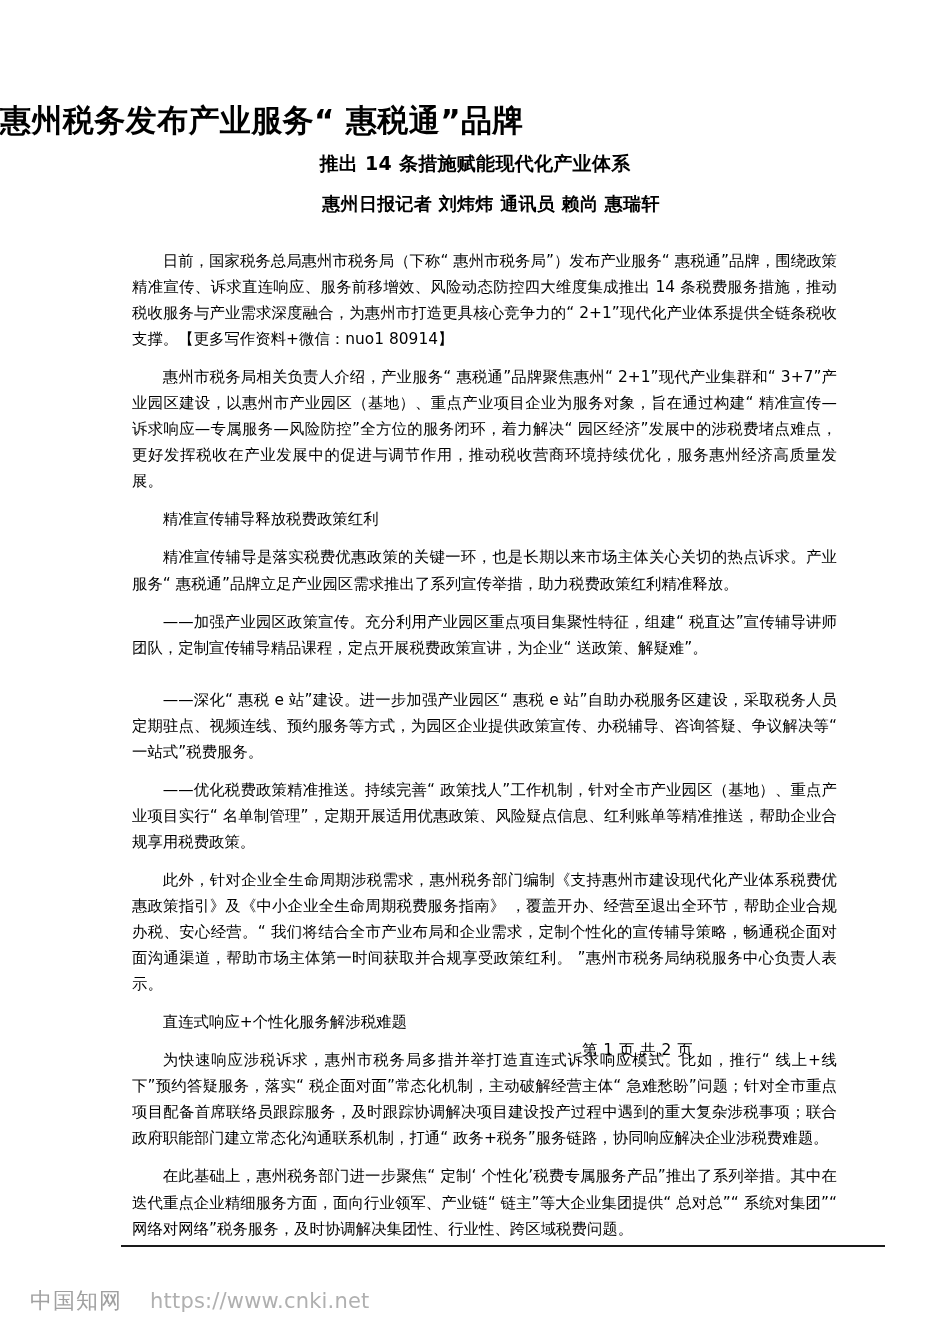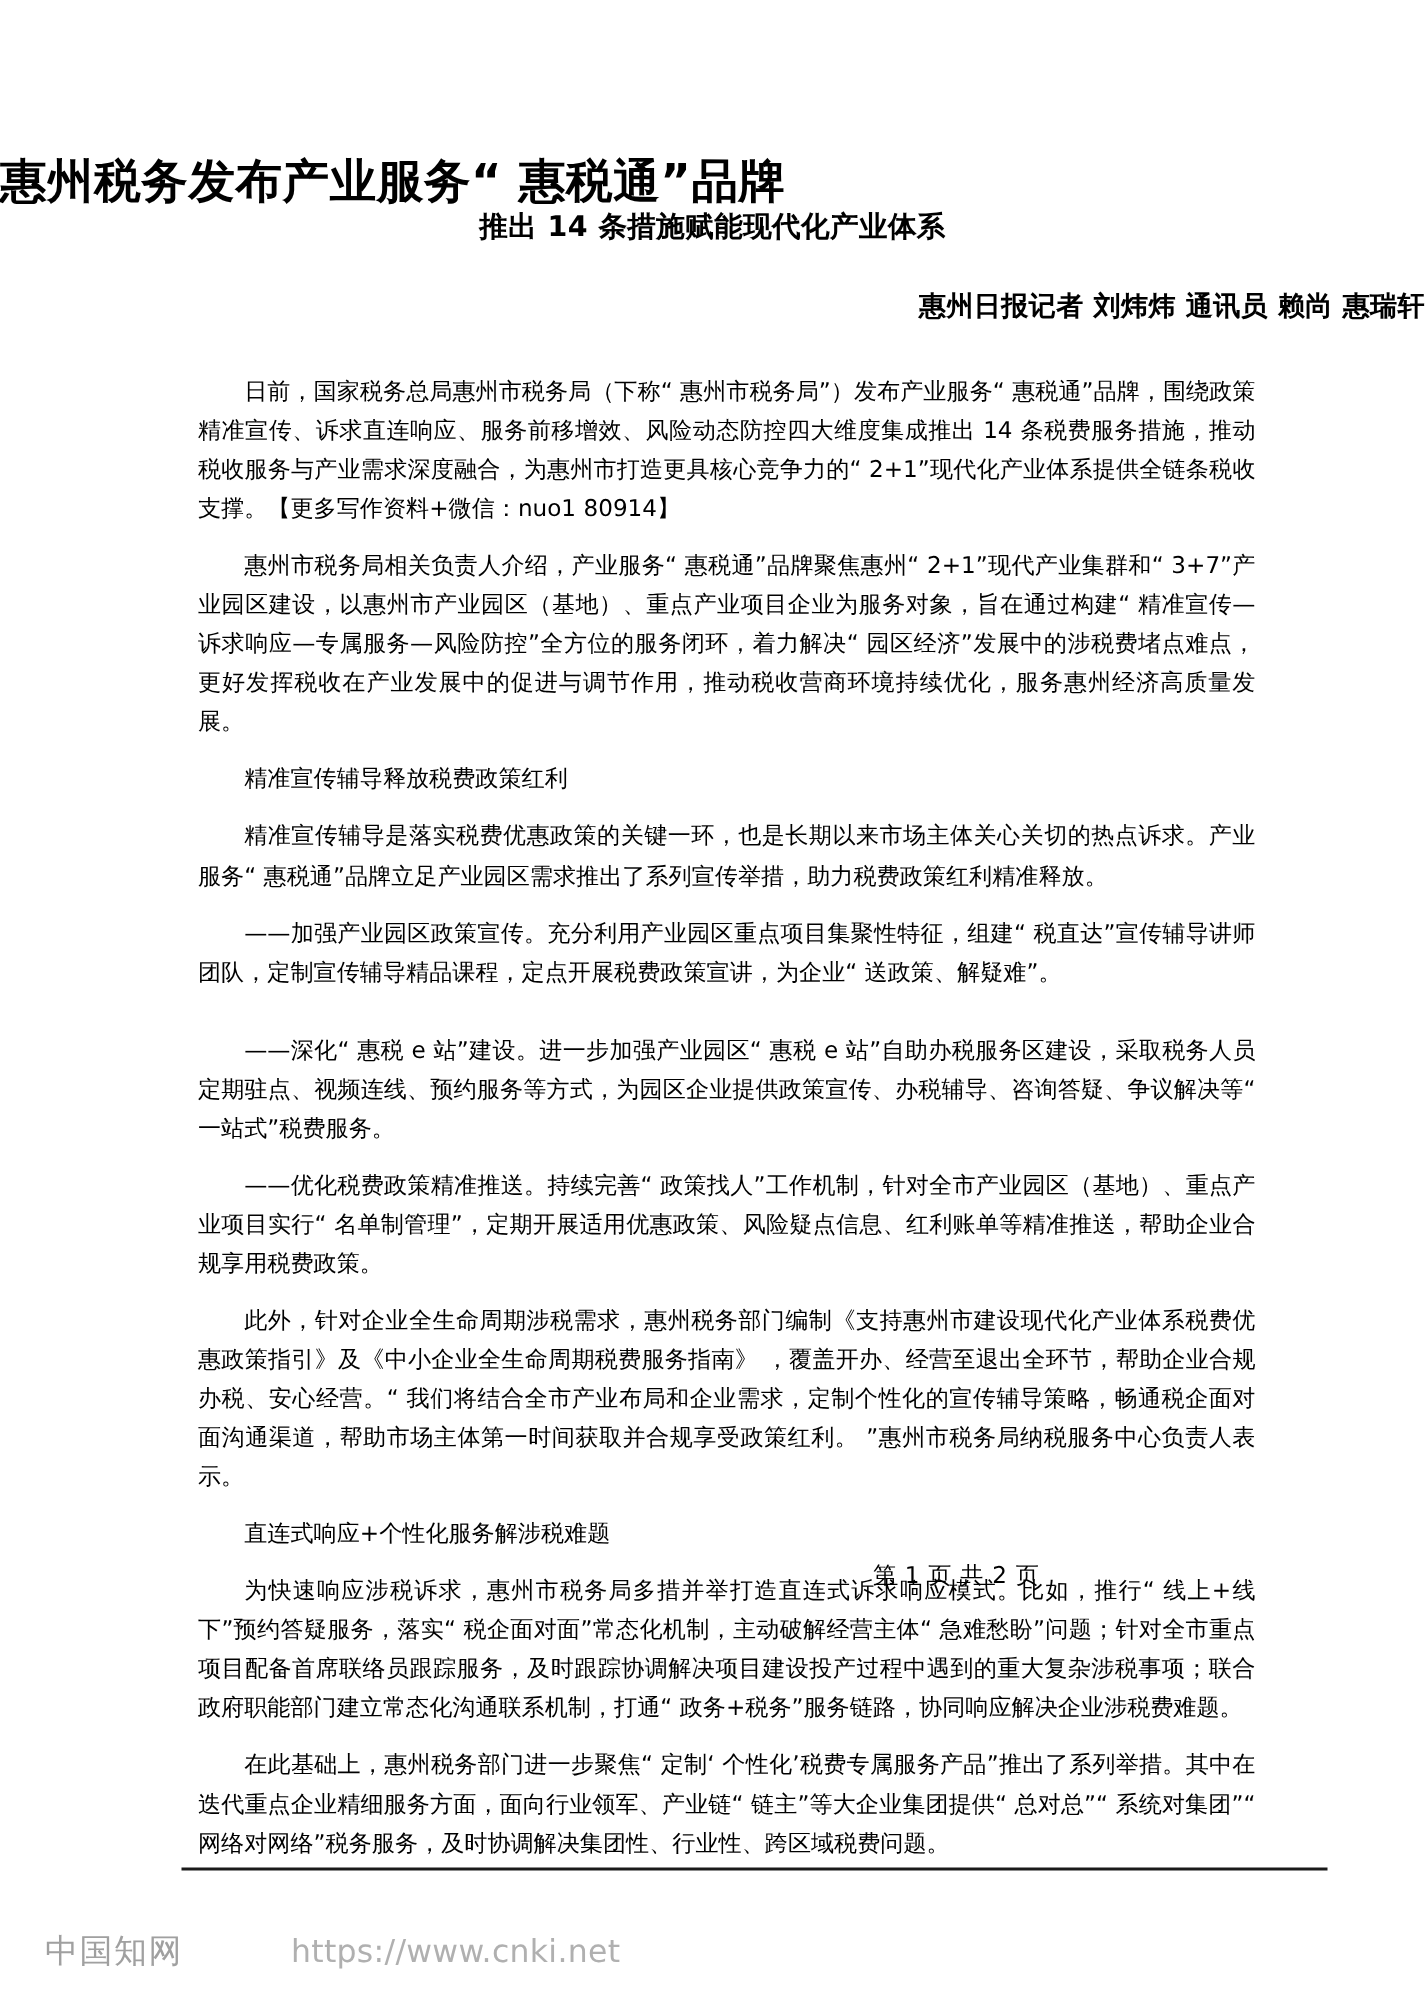--- a/index.html
+++ b/index.html
@@ -40,32 +40,32 @@
     top: 79px;
     text-align: left;
     font-size: 31px;
     font-weight: bold;
     letter-spacing: 0.4px;
   }
   .doc-subtitle {
     position: absolute;
     left: 0;
     right: 0;
-    top: 122px;
+    top: 135px;
     text-align: center;
     font-size: 19px;
     font-weight: bold;
     letter-spacing: 0.3px;
   }
   .doc-byline {
     position: absolute;
     left: 0;
     right: 0;
     top: 192px;
-    text-align: right;
+    text-align: center;
     font-size: 18px;
     font-weight: bold;
     letter-spacing: 0.3px;
     padding-left: 32px;
   }
 
   
   .body-col {
     position: absolute;
     left: 120px;
@@ -117,21 +117,20 @@
 
   
   .watermark {
     position: absolute;
     left: 30px;
     top: 1286px;
     display: flex;
     align-items: center;
     color: #a6a6a6;
     white-space: nowrap;
-    gap: 44px;
   }
   .wm-brand {
     font-size: 22px;
     letter-spacing: 1px;
     color: #a0a0a0;
   }
   .wm-url {
     font-size: 21px;
     margin-left: 28px;
     color: #b0b0b0;

